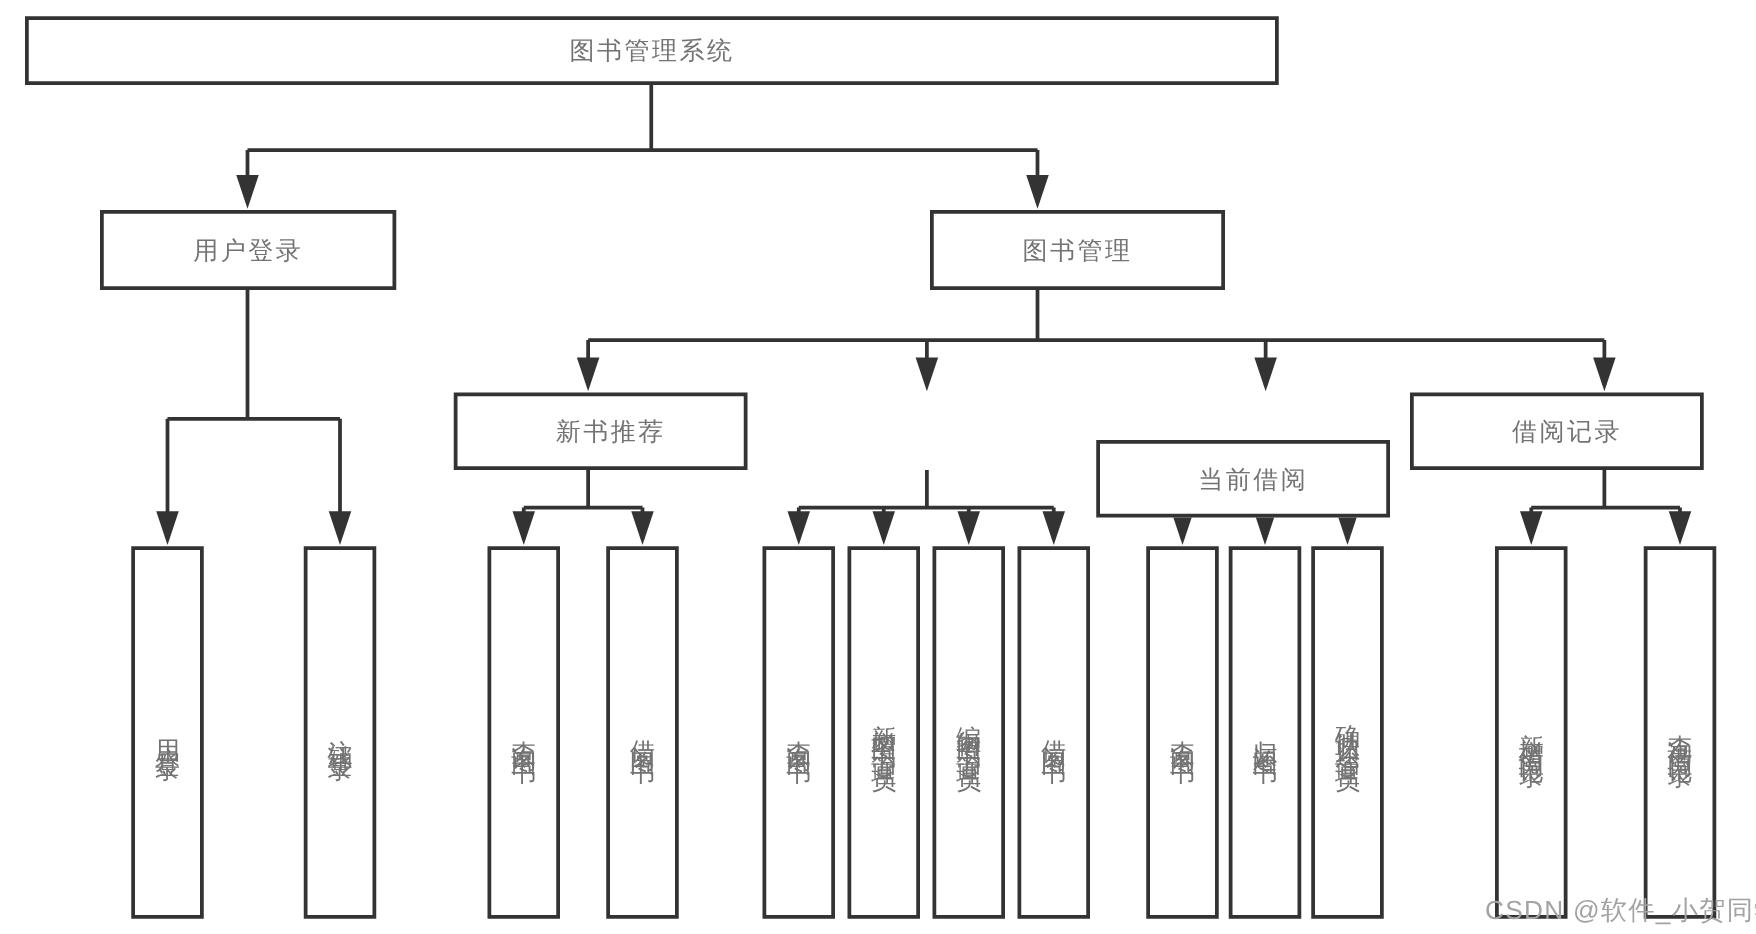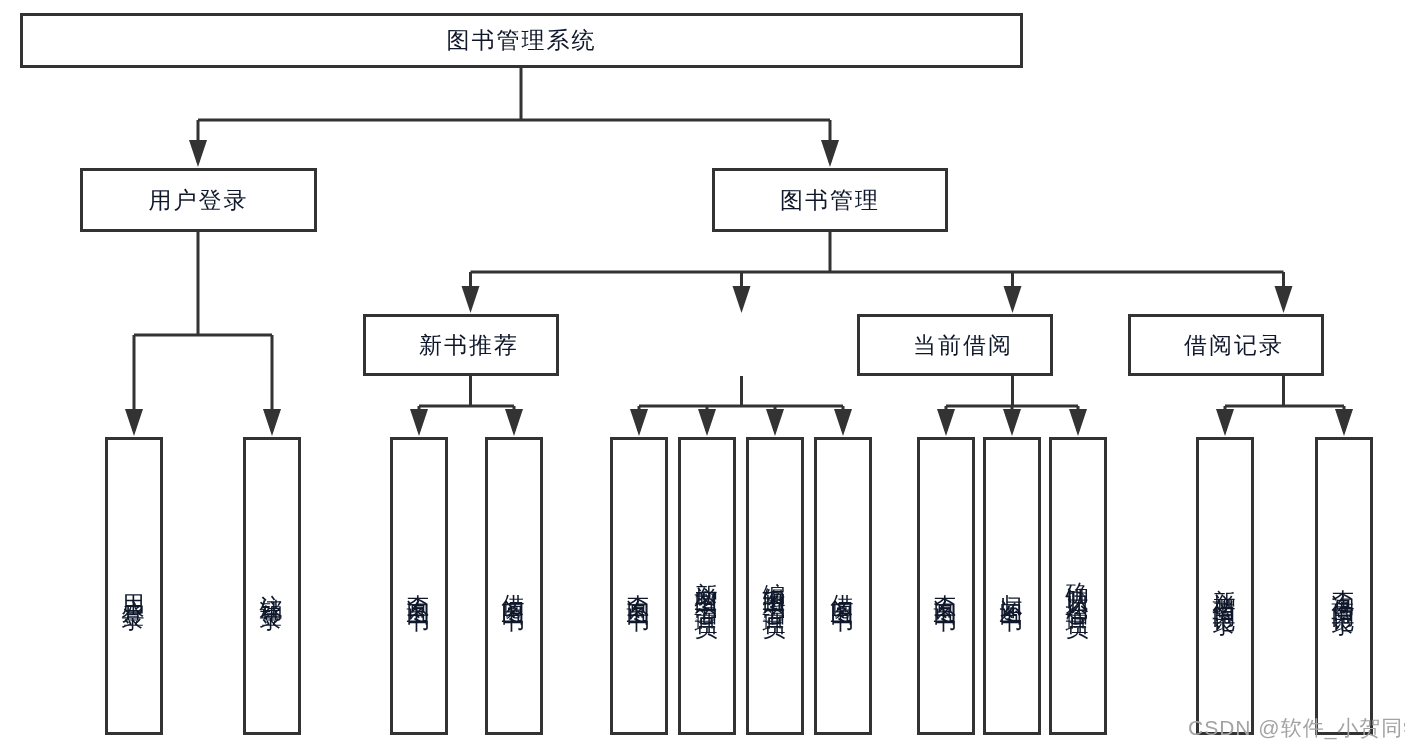--- a/index.html
+++ b/index.html
@@ -6,30 +6,30 @@
   html,body { background:#ffffff; }
   body { font-family:"Liberation Sans", sans-serif; }
   .canvas {
     position:relative; width:1405px; height:747px;
     background:#ffffff; overflow:hidden;
   }
   .connectors { position:absolute; left:0; top:0; z-index:1; }
   .box {
     position:absolute; border:3px solid #333333; background:#ffffff;
     display:flex; align-items:center; justify-content:center;
-    color:#0f172a; font-size:23px; z-index:2; white-space:nowrap;
+    color:#737373; font-size:20px; z-index:2; white-space:nowrap;
   }
   .h  { letter-spacing:2px; }
   .v  {
     writing-mode:vertical-rl; text-orientation:mixed;
     letter-spacing:5px; white-space:normal;
   }
   .root { left:20px;  top:13px;  width:1003px; height:55px; }
   .lvl2 { top:168px; height:64px; }
-  .lvl3 { top:314px; height:62px; width:196px;padding-left:16px; }
+  .lvl3 { top:314px; height:62px; width:235px;padding-left:16px; }
   .leaf { top:437px; width:58px; height:298px; }
   .watermark {
     position:absolute; left:1188px; top:714px; z-index:3;
     color:#a3a3a3; font-size:21px; letter-spacing:1px; white-space:nowrap;
   }
 </style>
 </head>
 <body>
 
 <div class="canvas">
@@ -63,24 +63,24 @@
       <polygon points="1003,409 1021,409 1012,436"></polygon>
       <polygon points="1069,409 1087,409 1078,436"></polygon>
       <polygon points="1216,409 1234,409 1225,436"></polygon>
       <polygon points="1335,409 1353,409 1344,436"></polygon>
     </g>
   </svg>
 
   <div class="box h root">图书管理系统</div>
 
   <div class="box h lvl2" style="left:80px;width:237px;">用户登录</div>
-  <div class="box h lvl2" style="left:712px;width:236px;">图书管理</div>
+  <div class="box h lvl2" style="left:744px;width:236px;">图书管理</div>
 
   <div class="box h lvl3" style="left:363px;">新书推荐</div>
-  <div class="box h lvl3" style="left:857px;">当前借阅</div>
+  <div class="box h lvl3" style="left:877px;margin-top:38px;">当前借阅</div>
   <div class="box h lvl3" style="left:1128px;">借阅记录</div>
 
   <div class="box v leaf" style="left:105px;">用户登录</div>
   <div class="box v leaf" style="left:243px;">注销登录</div>
 
   <div class="box v leaf" style="left:390px;">查询图书</div>
   <div class="box v leaf" style="left:485px;">借阅图书</div>
 
   <div class="box v leaf" style="left:610px;">查询图书</div>
   <div class="box v leaf" style="left:678px;">新增图书（管理员）</div>

